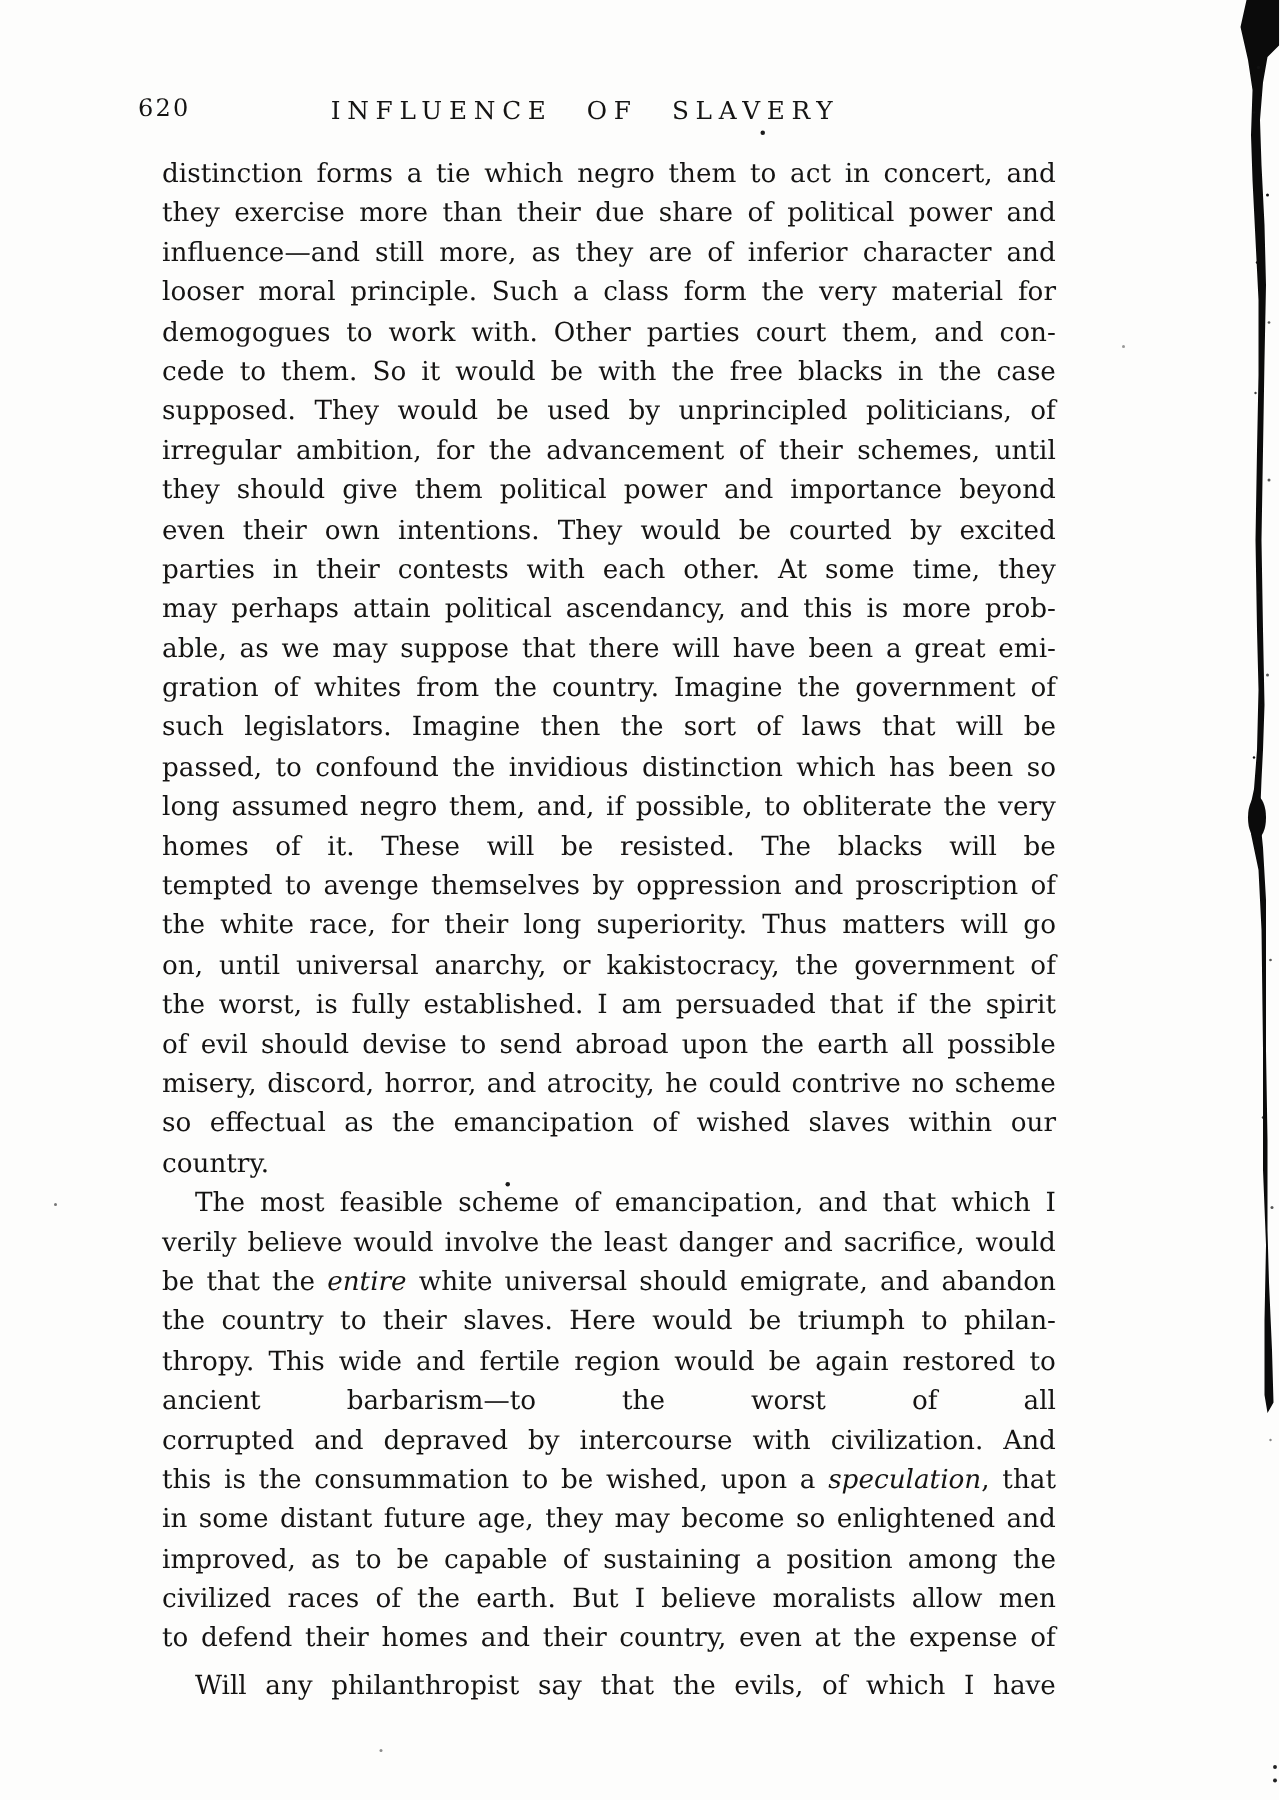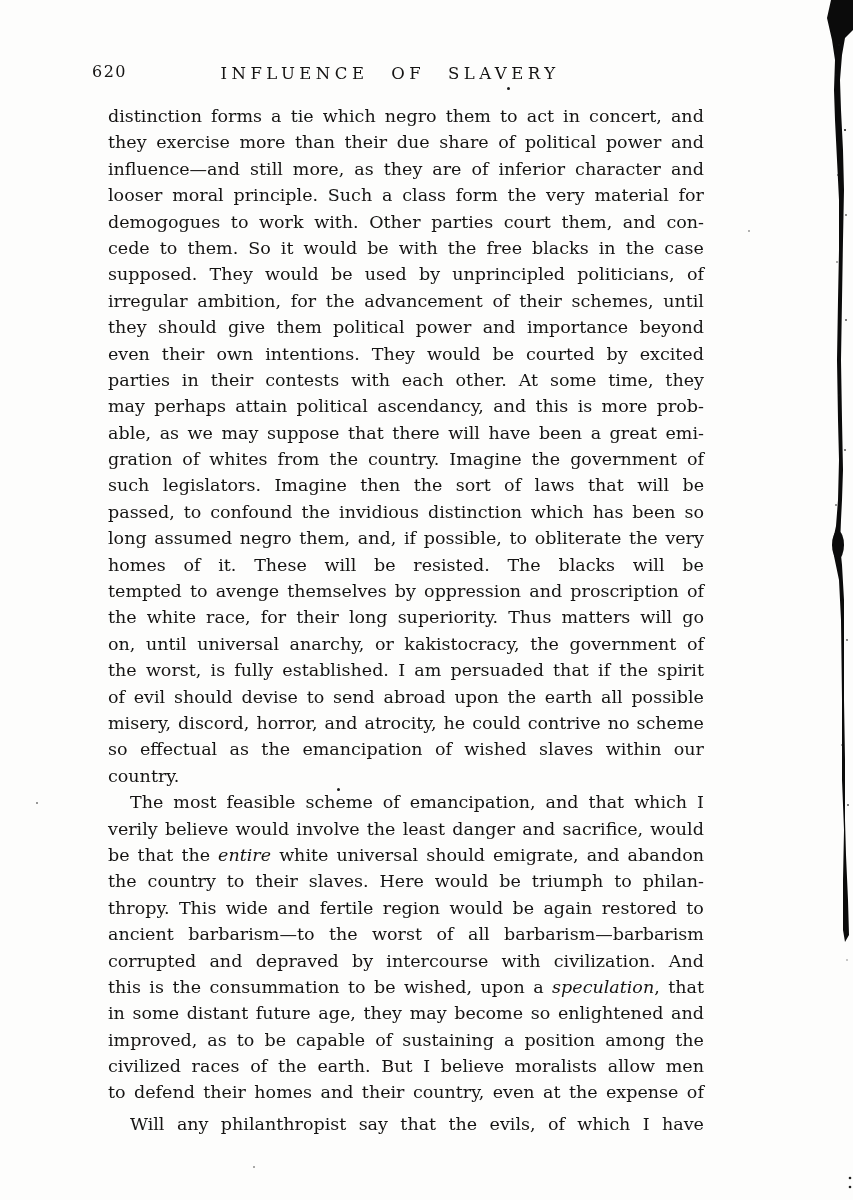--- a/index.html
+++ b/index.html
@@ -459,21 +459,20 @@
         <span class="word"><span>restored</span></span>
         <span class="word"><span>to</span></span>
       </div>
       <div class="line just">
         <span class="word"><span>ancient</span></span>
         <span class="word"><span>barbarism—to</span></span>
         <span class="word"><span>the</span></span>
         <span class="word"><span>worst</span></span>
         <span class="word"><span>of</span></span>
         <span class="word"><span>all</span></span>
-        <span class="word"><span>barbarism—barbarism</span></span>
       </div>
       <div class="line just">
         <span class="word"><span>corrupted</span></span>
         <span class="word"><span>and</span></span>
         <span class="word"><span>depraved</span></span>
         <span class="word"><span>by</span></span>
         <span class="word"><span>intercourse</span></span>
         <span class="word"><span>with</span></span>
         <span class="word"><span>civilization.</span></span>
         <span class="word"><span>And</span></span>

